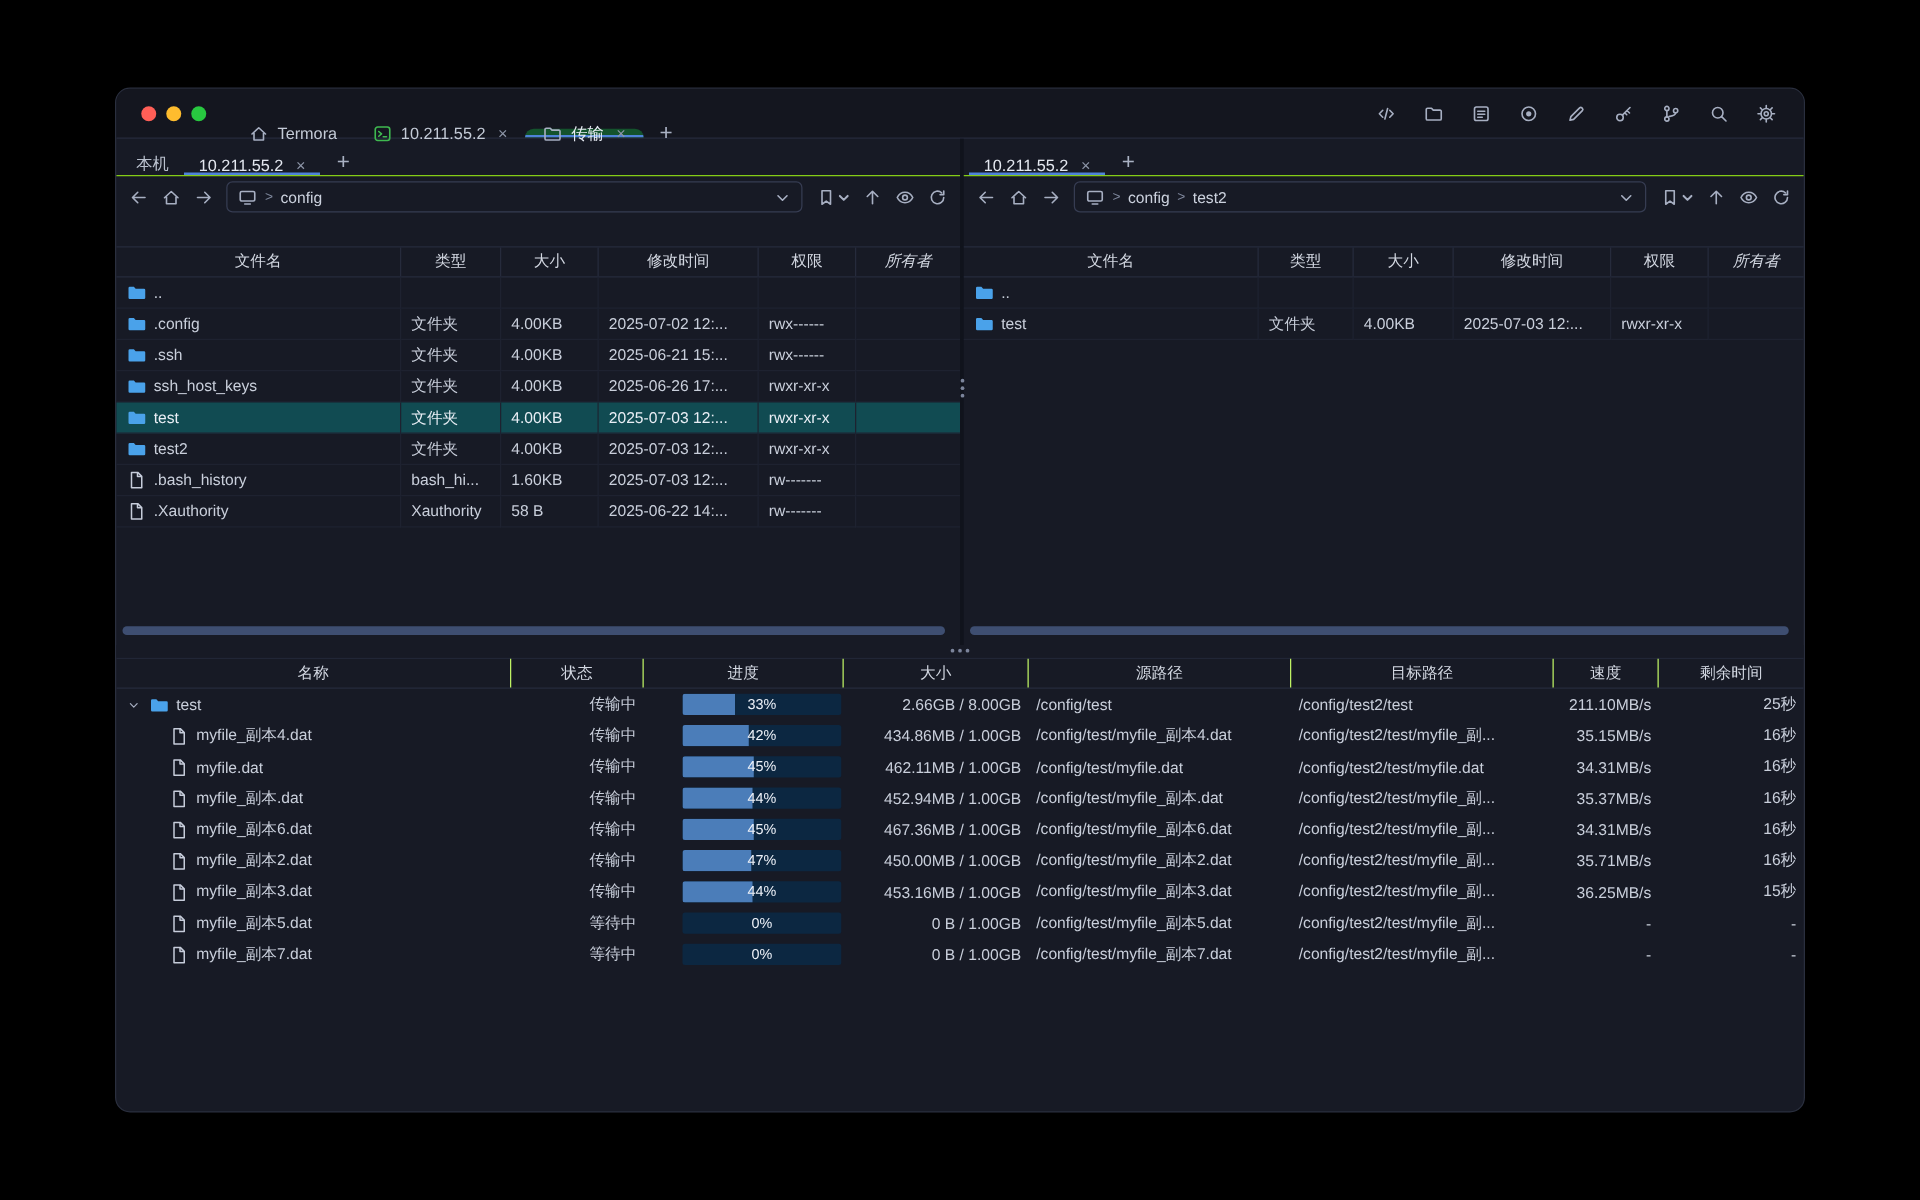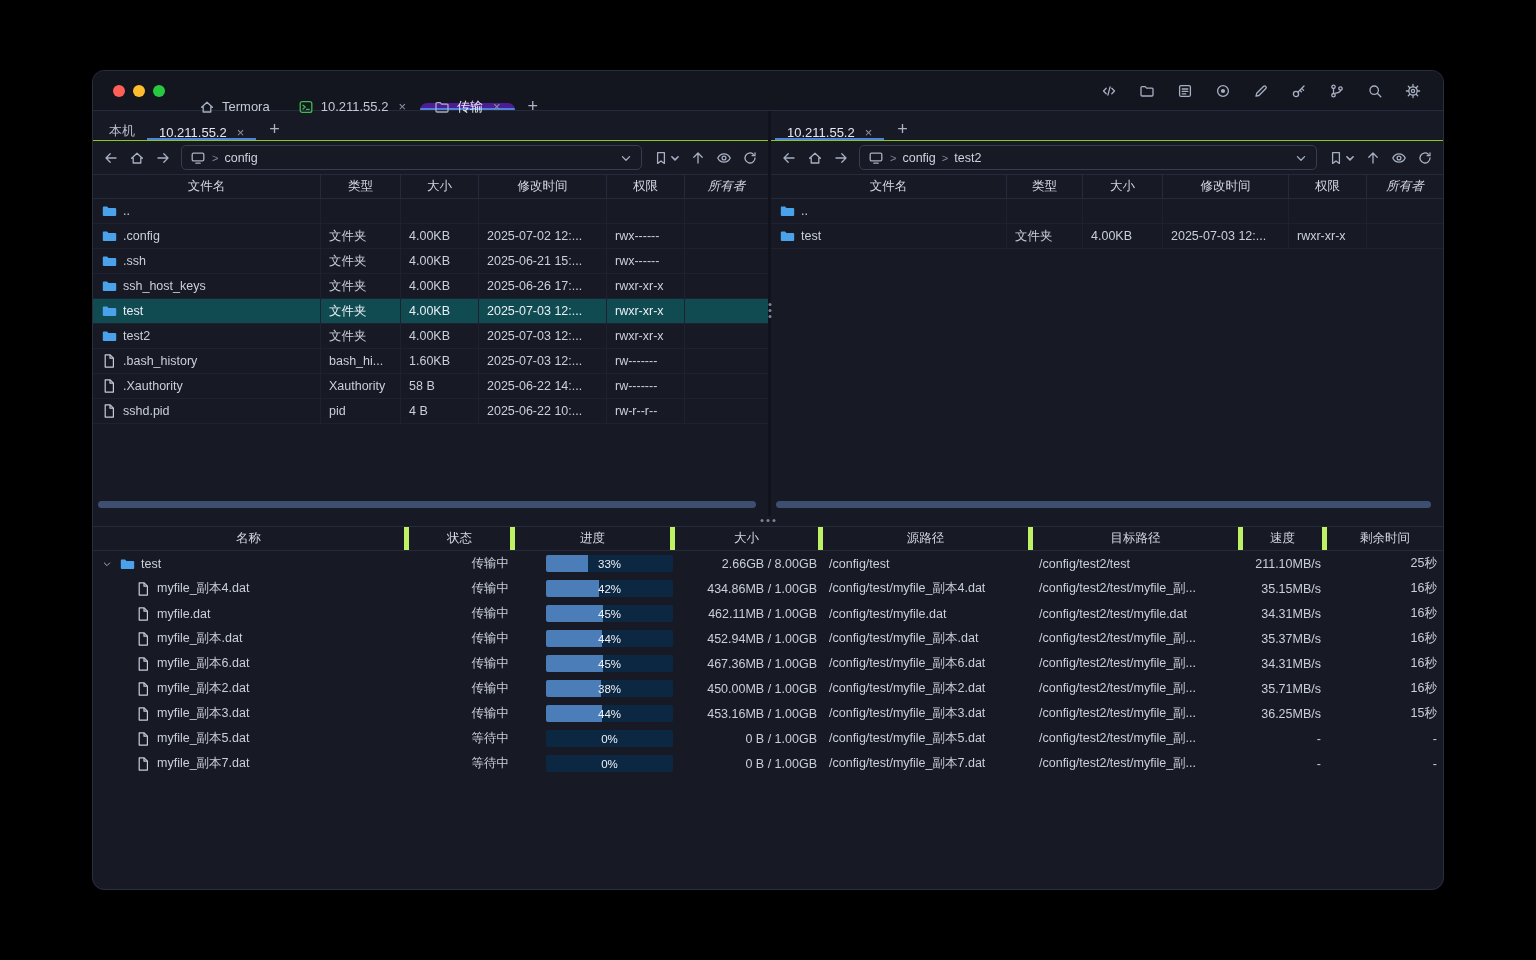--- a/index.html
+++ b/index.html
@@ -9,21 +9,21 @@
     background:#171a25; border:1px solid #2a2f3e; border-radius:12px;
     box-shadow:0 30px 80px rgba(0,0,0,.85); overflow:hidden; display:flex; flex-direction:column; }
 
   
   .titlebar { height:40px; flex:none; display:flex; align-items:stretch; background:#14161f; border-bottom:1px solid #262b3c; }
   .traffic { display:flex; align-items:center; gap:8px; padding:0 20px 0 20px; }
   .tdot { width:12px; height:12px; border-radius:50%; }
   .tdot.red { background:#ff5f57; } .tdot.yellow { background:#febc2e; } .tdot.green { background:#28c840; }
   .ttabs { display:flex; align-items:stretch;margin-top:32px; }
   .ttab { display:flex; align-items:center; gap:7px; padding:0 14px; font-size:13px; color:#c3cad6; white-space:nowrap; }
-  .ttab.active { background:#4c1d95; color:#e8ecf4; box-shadow:inset 0 -2px 0 #4f82d8; border-radius:7px 7px 0 0;text-align:right; }
+  .ttab.active { background:#14532d; color:#e8ecf4; box-shadow:inset 0 -2px 0 #4f82d8; border-radius:7px 7px 0 0;text-align:right; }
   .xclose { color:#8d95a8; font-size:13px; margin-left:3px; cursor:default; }
   .addtab { display:flex; align-items:center; padding:0 13px; font-size:18px; color:#aab2c4; }
   .actions { margin-left:auto; display:flex; align-items:center; gap:14px; padding-right:18px; }
 
   
   .ibtn { display:inline-flex; align-items:center; justify-content:center; width:24px; height:24px; border-radius:4px; flex:none; }
   [data-icon] { display:inline-flex; align-items:center; justify-content:center; flex:none; }
   [data-icon] svg { width:16px; height:16px; }
   [data-icon].sm svg { width:10px; height:10px; }
   [data-icon].tree svg { width:12px; height:12px; }
@@ -46,41 +46,41 @@
     display:flex; align-items:center; gap:6px; padding:0 3px 0 8px; margin:0 4px; font-size:12.5px; color:#ccd2de; }
   .crumbs { flex:1; display:flex; align-items:center; gap:6px; overflow:hidden; white-space:nowrap; }
   .crumb-sep { color:#7e879c; font-size:11px; }
   .combo { width:36px; gap:1px; }
 
   
   .ft { font-size:12.5px; color:#c9cfdb; }
   .ft-row { display:grid; height:25px; align-items:stretch; }
   .ft.left-cols .ft-row { grid-template-columns:228px 80px 78px 128px 78px 1fr; }
   .ft.right-cols .ft-row { grid-template-columns:236px 76px 80px 126px 78px 1fr; }
-  .ft-head { border-top:1px solid #262b3c; border-bottom:1px solid #262b3c; color:#d3d8e2; }
+  .ft-head { border-top:1px solid #262b3c; border-bottom:1px solid #262b3c; color:#d3d8e2;margin-top:23px; }
   .ft-hcell { display:flex; align-items:center; justify-content:center; border-right:1px solid #262b3c; }
   .ft-hcell:last-child { border-right:none;font-style:italic; }
   .ft-cell { display:flex; align-items:center; padding-left:8px; border-right:1px solid #1e2230; border-bottom:1px solid #1e2230; overflow:hidden; white-space:nowrap; }
   .ft-cell:last-child { border-right:none; }
   .name-cell { display:flex; align-items:center; gap:6px; }
   .ft-row.selected .ft-cell { background:#114b52; color:#e9eef5; }
 
   .hbar { position:absolute; bottom:8px; left:5px; right:12px; height:7px; }
   .hbar .thumb { width:100%; height:100%; background:#3e4e71; border-radius:4px; }
 
   
   .hsplit { height:10px; flex:none; position:relative; background:#171a25; }
   .grip-h { position:absolute; top:3px; left:50%; transform:translateX(-50%); display:flex; gap:3px; }
 
   
   .transfer-area { flex:1; overflow:hidden; }
   .tt { font-size:12.5px; color:#c9cfdb; }
   .tr-row { display:grid; grid-template-columns:316px 106px 160px 148px 210px 210px 84px 1fr; height:25px; align-items:center; }
   .tr-head { border-top:1px solid #262b3c; border-bottom:1px solid #262b3c; color:#d3d8e2; }
-  .tr-hcell { display:flex; align-items:center; justify-content:center; height:100%; border-right:5px solid #bef264; }
+  .tr-hcell { display:flex; align-items:center; justify-content:center; height:100%; border-right:1px solid #bef264; }
   .tr-hcell:last-child { border-right:none; }
   .tr-cell { padding:0 6px; overflow:hidden; white-space:nowrap; }
   .tt .name-cell { padding-left:8px; }
   .tt .name-cell.indent { padding-left:42px; }
   .center { text-align:right; }
   .prog { padding:0 2px; height:100%; display:flex; align-items:center; }
   .track { position:relative; width:100%; height:17px; background:#0c2741; border-radius:2px; overflow:hidden;margin-left:29px; }
   .fill { position:absolute; top:0; left:0; bottom:0; background:#4b7db9; }
   .pct { position:absolute; inset:0; display:flex; align-items:center; justify-content:center; font-size:11.5px; color:#edf1f8; }
 </style>
@@ -382,36 +382,20 @@
                 </svg>
               </span>
               <span>.Xauthority</span>
             </div>
             <div class="ft-cell">Xauthority</div>
             <div class="ft-cell">58 B</div>
             <div class="ft-cell">2025-06-22 14:...</div>
             <div class="ft-cell">rw-------</div>
             <div class="ft-cell"></div>
           </div>
-          <div class="ft-row">
-            <div class="ft-cell name-cell">
-              <span data-icon="file">
-                <svg viewBox="0 0 16 16" fill="none" stroke="#c6ccda" stroke-width="1.2" stroke-linejoin="round">
-                  <path d="M4.2 1.9h5l3.2 3.2v9H4.2z"></path>
-                  <path d="M9 2v3.2h3.3"></path>
-                </svg>
-              </span>
-              <span>sshd.pid</span>
-            </div>
-            <div class="ft-cell">pid</div>
-            <div class="ft-cell">4 B</div>
-            <div class="ft-cell">2025-06-22 10:...</div>
-            <div class="ft-cell">rw-r--r--</div>
-            <div class="ft-cell"></div>
-          </div>
         </div>
       <div class="hbar">
           <div class="thumb"></div>
         </div>
     </section>
 
     <div class="vsplit">
       <div class="grip-v">
           <i></i>
           <i></i>
@@ -683,21 +667,21 @@
                 <path d="M4.2 1.9h5l3.2 3.2v9H4.2z"></path>
                 <path d="M9 2v3.2h3.3"></path>
               </svg>
             </span>
             <span>myfile_副本2.dat</span>
           </div>
           <div class="tr-cell center">传输中</div>
           <div class="tr-cell prog">
             <div class="track">
               <div class="fill" style="width:43%"></div>
-              <div class="pct">38%</div>
+              <div class="pct">47%</div>
             </div>
           </div>
           <div class="tr-cell center">450.00MB / 1.00GB</div>
           <div class="tr-cell">/config/test/myfile_副本2.dat</div>
           <div class="tr-cell">/config/test2/test/myfile_副...</div>
           <div class="tr-cell center">35.71MB/s</div>
           <div class="tr-cell center">16秒</div>
         </div>
         <div class="tr-row">
           <div class="tr-cell name-cell indent">

